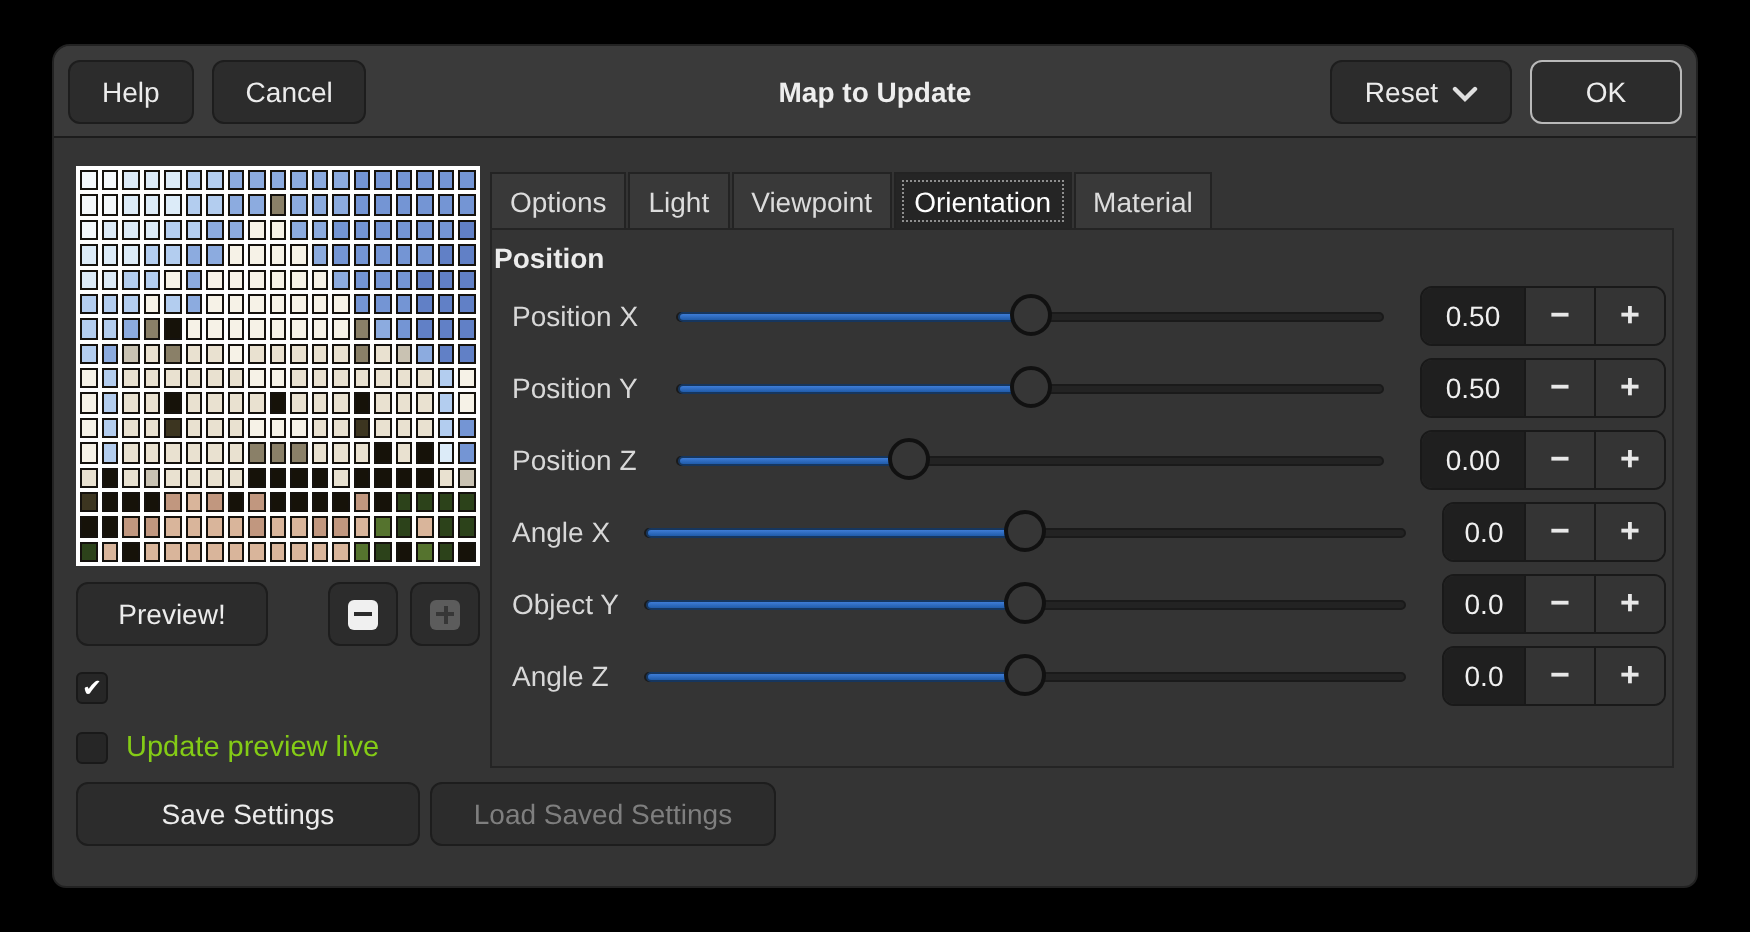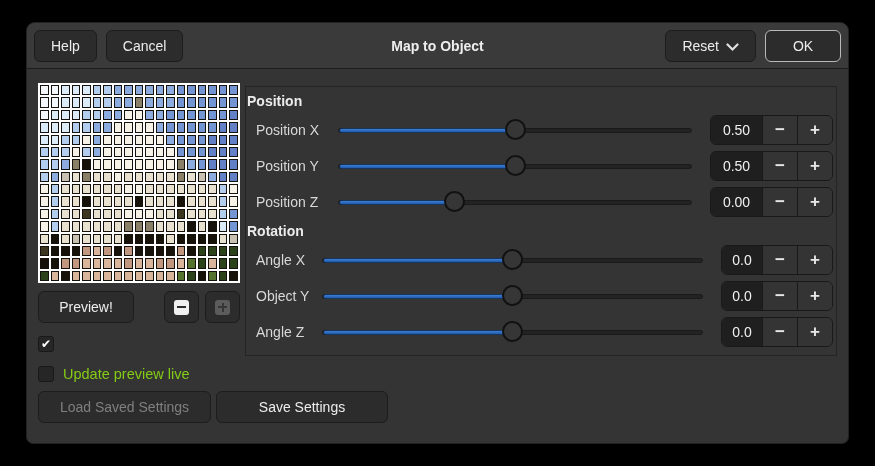--- a/index.html
+++ b/index.html
@@ -120,21 +120,21 @@
   .btn.load { width: 173px; color: #7f7f7f; }
   .btn.save { width: 172px; }
 </style>
 </head>
 <body>
 
 <div class="screen">
   <div class="dialog">
 
     <div class="headerbar">
-      <div class="hb-title">Map to Object</div>
+      <div class="hb-title">Map to Update</div>
       <button class="btn">Help</button>
       <button class="btn">Cancel</button>
       <div class="hb-right">
         <button class="btn reset">
           <span>Reset</span>
           <span class="chev">
             <svg width="13" height="9" viewBox="0 0 13 9">
                 <path d="M1.5 1.5 L6.5 6.5 L11.5 1.5" stroke="#e0e0e0" stroke-width="2.2" fill="none" stroke-linecap="round"></path>
               </svg>
           </span>
@@ -473,20 +473,37 @@
       </div>
       <div class="checkrow">
         <span class="checkbox">
           
         </span>
         <span class="checklabel">Update preview live</span>
       </div>
     </div>
 
     <div class="notebook">
+      <div class="tabbar">
+        <div class="tab">
+            <span>Options</span>
+          </div>
+        <div class="tab">
+            <span>Light</span>
+          </div>
+        <div class="tab">
+            <span>Viewpoint</span>
+          </div>
+        <div class="tab active">
+            <span>Orientation</span>
+          </div>
+        <div class="tab">
+            <span>Material</span>
+          </div>
+      </div>
 
       <div class="frame">
         <div class="section-title">Position</div>
 
         <div class="row pos">
           <span class="rowlabel">Position X</span>
           <div class="slider" style="--pct: 50;">
             <div class="track">
                 <div class="fill"></div>
               </div>
@@ -534,21 +551,20 @@
             <div class="entry">0.00</div>
             <div class="spin-btn">
                 <span>−</span>
               </div>
             <div class="spin-btn">
                 <span>+</span>
               </div>
           </div>
         </div>
 
-        <div class="section-title">Rotation</div>
 
         <div class="row ang">
           <span class="rowlabel">Angle X</span>
           <div class="slider" style="--pct: 50;">
             <div class="track">
                 <div class="fill"></div>
               </div>
             <div class="handle"></div>
           </div>
           <div class="spin">
@@ -596,18 +612,18 @@
               </div>
             <div class="spin-btn">
                 <span>+</span>
               </div>
           </div>
         </div>
       </div>
     </div>
 
     <div class="footer">
+      <button class="btn save">Save Settings</button>
       <button class="btn load">Load Saved Settings</button>
-      <button class="btn save">Save Settings</button>
     </div>
 
   </div>
 </div>
 
 </body></html>

